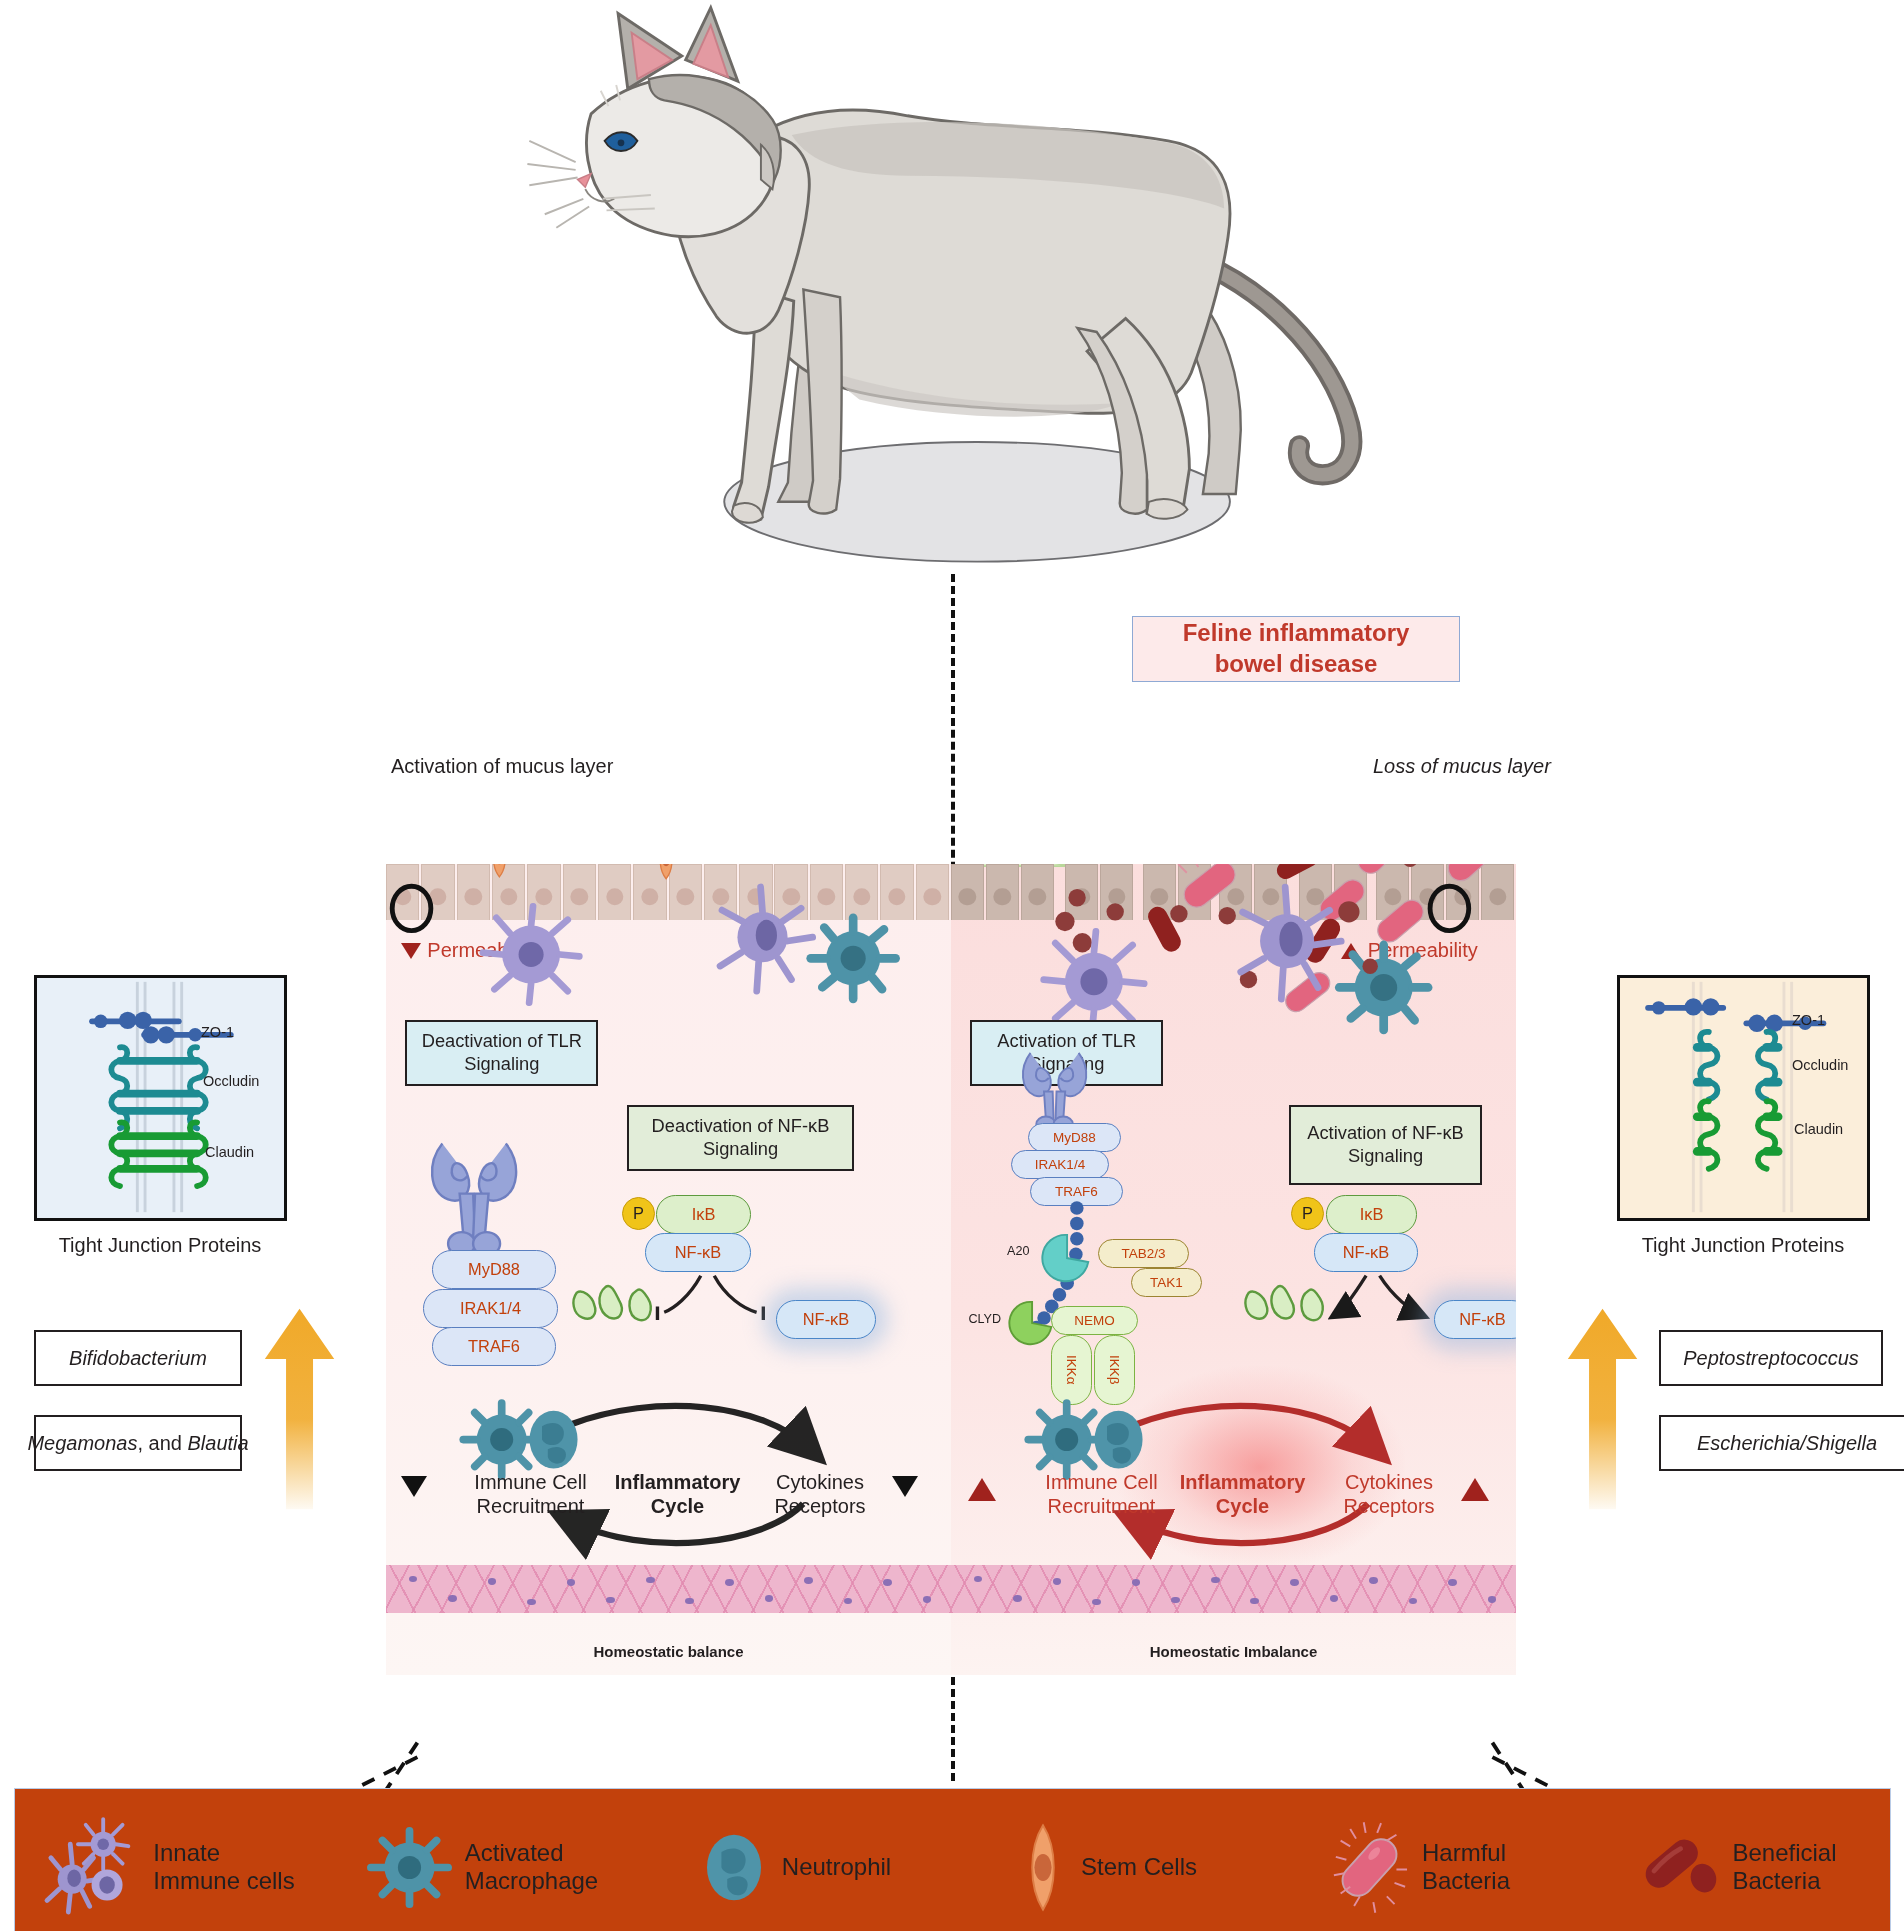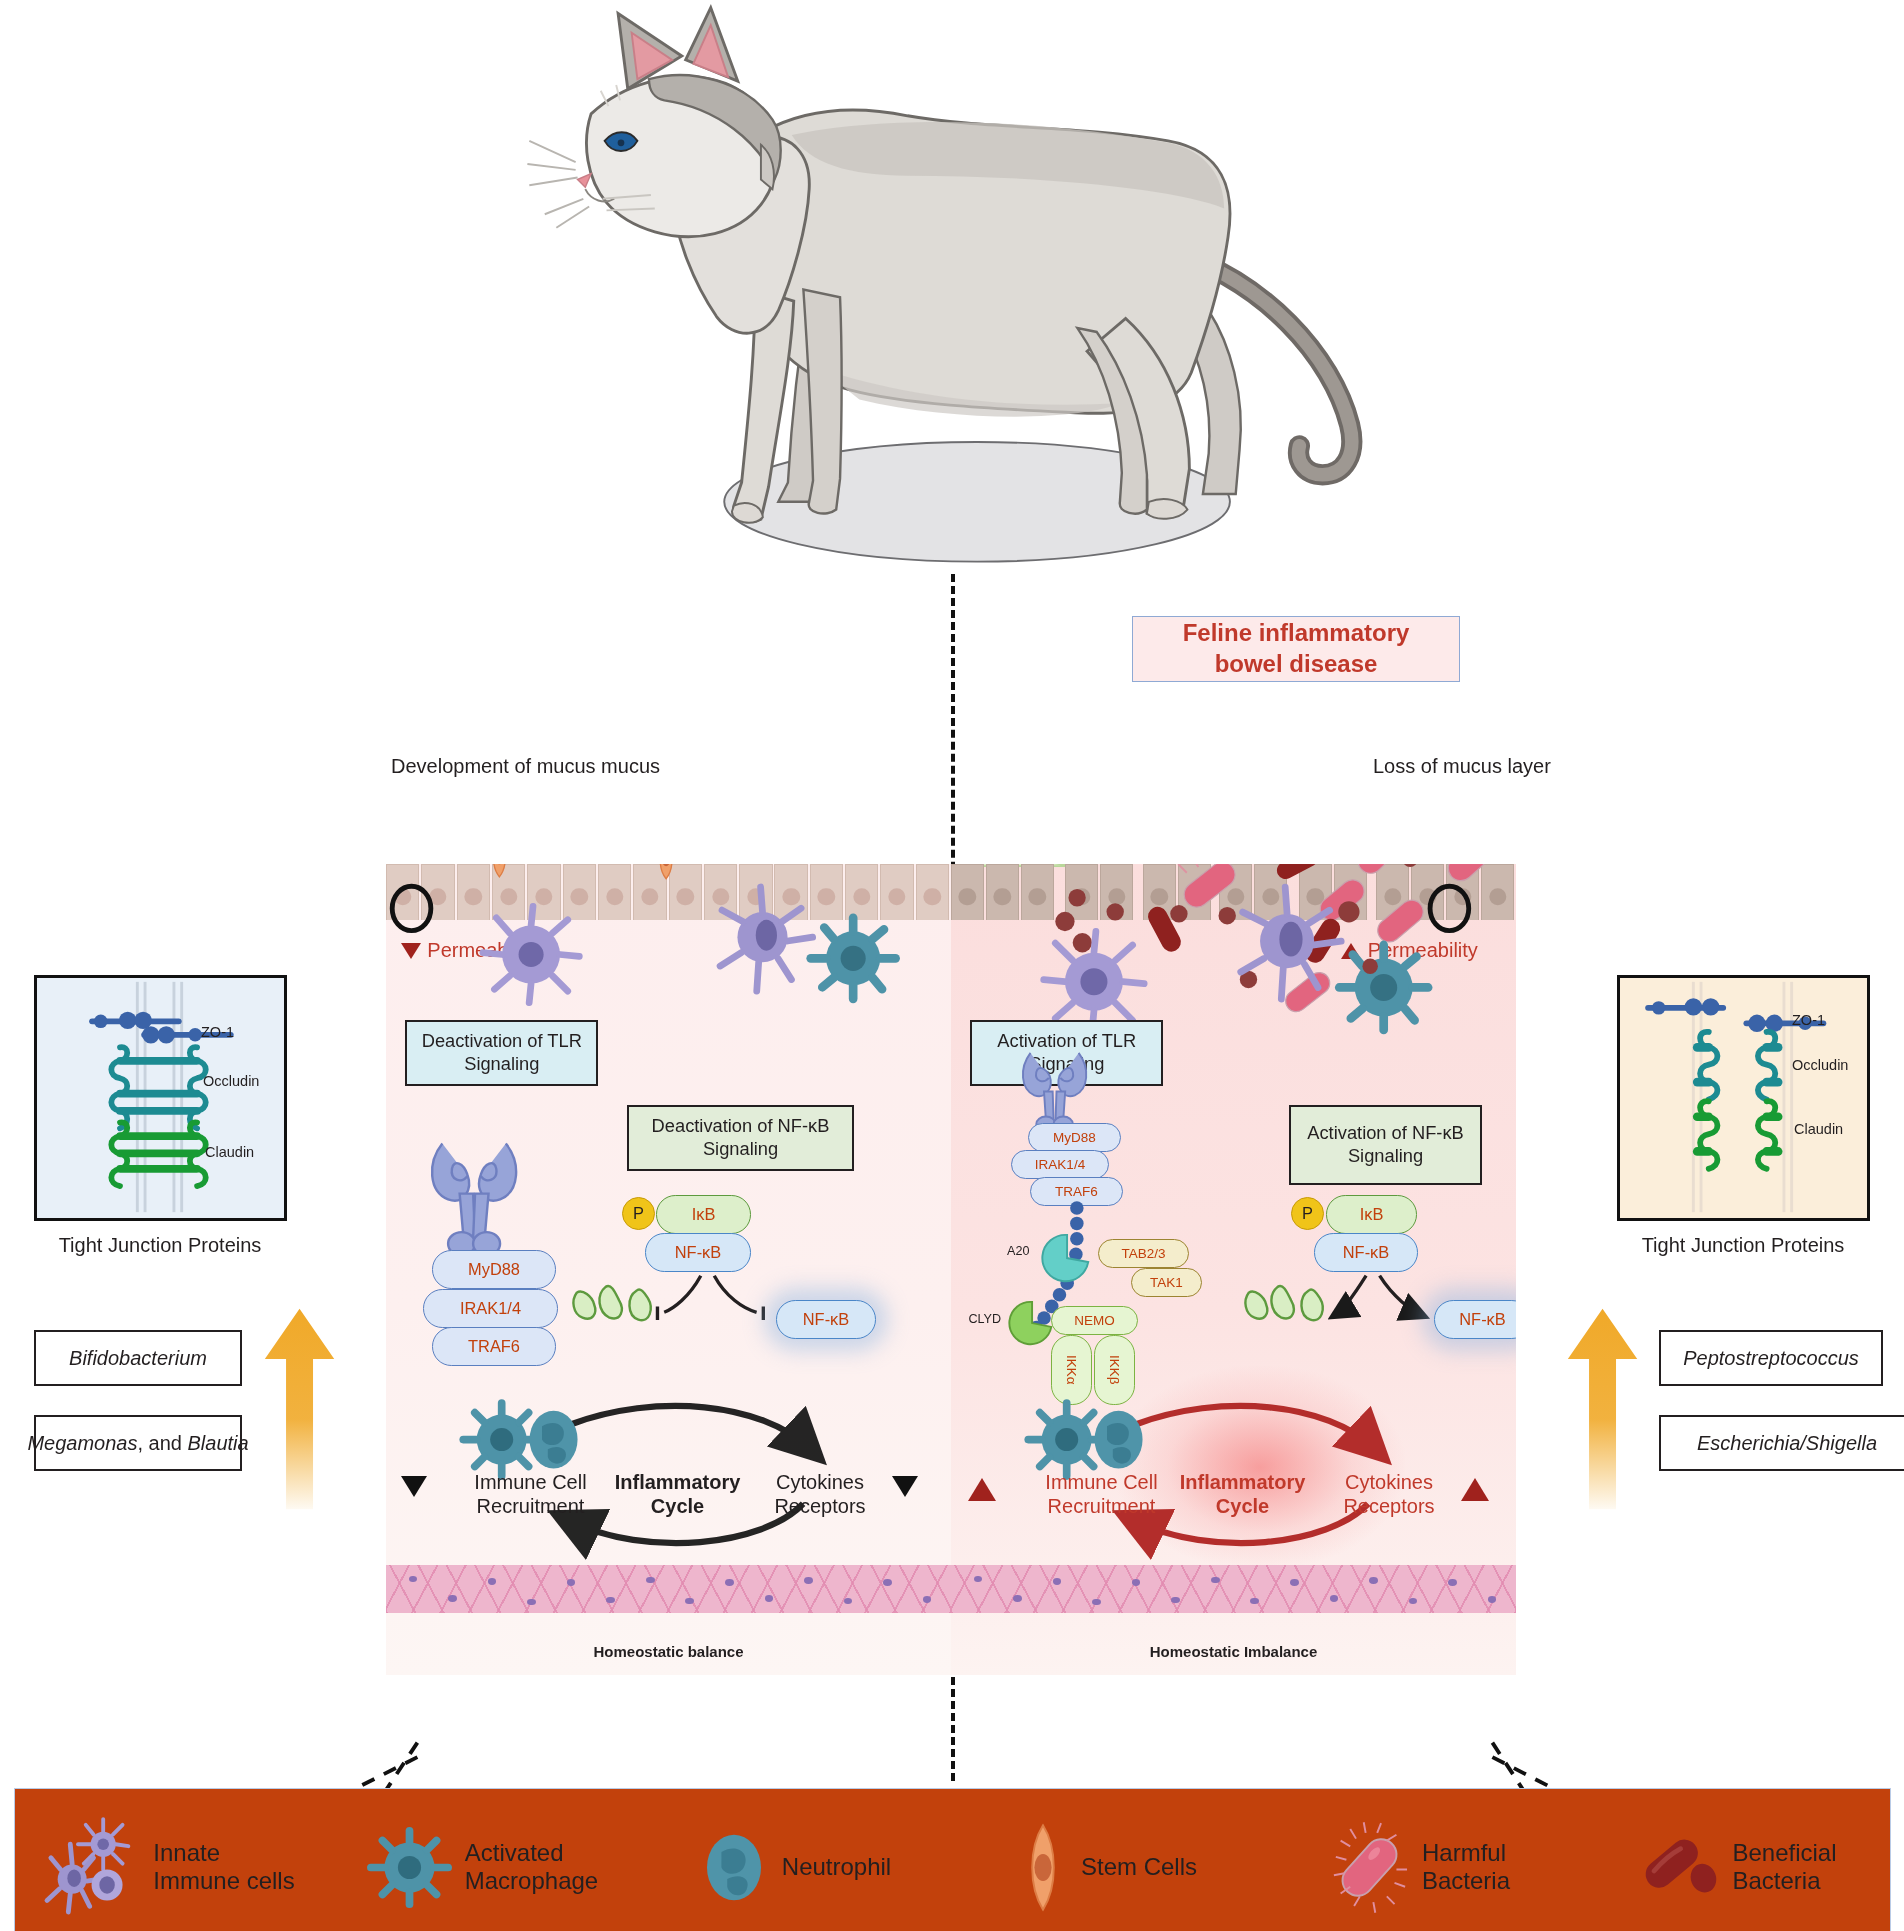--- a/index.html
+++ b/index.html
@@ -32,21 +32,21 @@
     line-height:1.28;
     display:flex; align-items:center; justify-content:center;
     padding:7.7px 13.5px;
   }
   #title-left { left:531px; top:616px; width:328px; height:66px; background:#ebebeb; color:#231f20; }
   #title-right { left:1132px; top:616px; width:328px; height:66px; background:#fdeaea; color:#c0392b; }
 
   
   .mucus-caption { font-size:20px; color:#231f20; }
   #caption-left { left:391px; top:755px; }
-  #caption-right { left:1373px; top:755px; }
+  #caption-right { left:1373px; top:755px;font-style:italic; }
 
   
   .panel {
     top:864px; height:811px; width:565px;
     overflow:hidden;
   }
   #panel-left { left:386px; background:linear-gradient(180deg,#fdeeee 0%, #fdf0ef 55%, #fdf6f4 100%); }
   #panel-right { left:951px; background:linear-gradient(180deg,#fbdedd 0%, #fce3e2 55%, #fdf3f1 100%); }
 
   
@@ -237,21 +237,21 @@
       </g>
 
       <path d="M268 150 C 280 160 284 178 280 196 L 268 186 Z" fill="#cdc9c4" stroke="#6d6a66" stroke-width="2"></path>
     </svg>
   </div>
 
   <div id="center-divider" class="abs"></div>
 
   <div id="title-right" class="abs title-box">Feline inflammatory bowel disease</div>
 
-  <div id="caption-left" class="abs mucus-caption">Development of mucus mucus</div>
+  <div id="caption-left" class="abs mucus-caption">Activation of mucus layer</div>
   <div id="caption-right" class="abs mucus-caption">Loss of mucus layer</div>
 
   <div id="panel-left" class="abs panel">
 
     <div class="epi-row" style="top:0px;">
 
       <div class="epi-cell"></div>
       <div class="epi-cell"></div>
       <div class="epi-cell"></div>
       <div class="epi-cell"></div>

